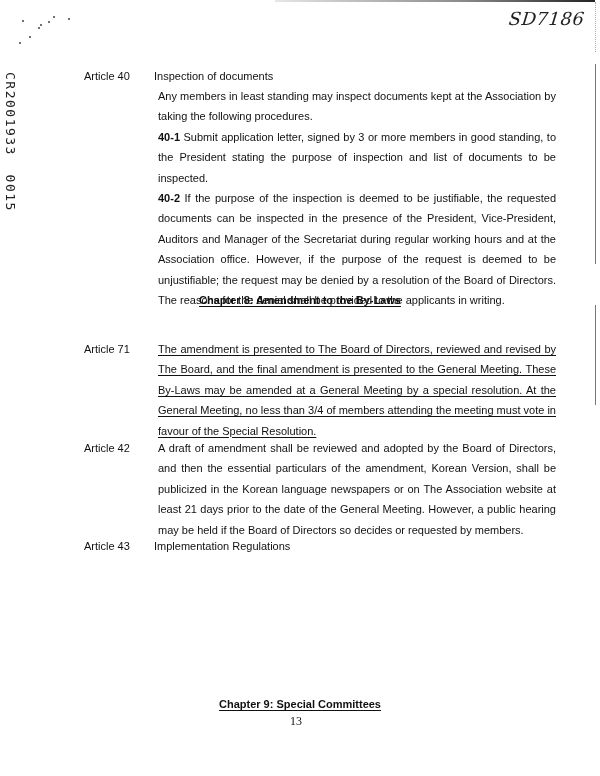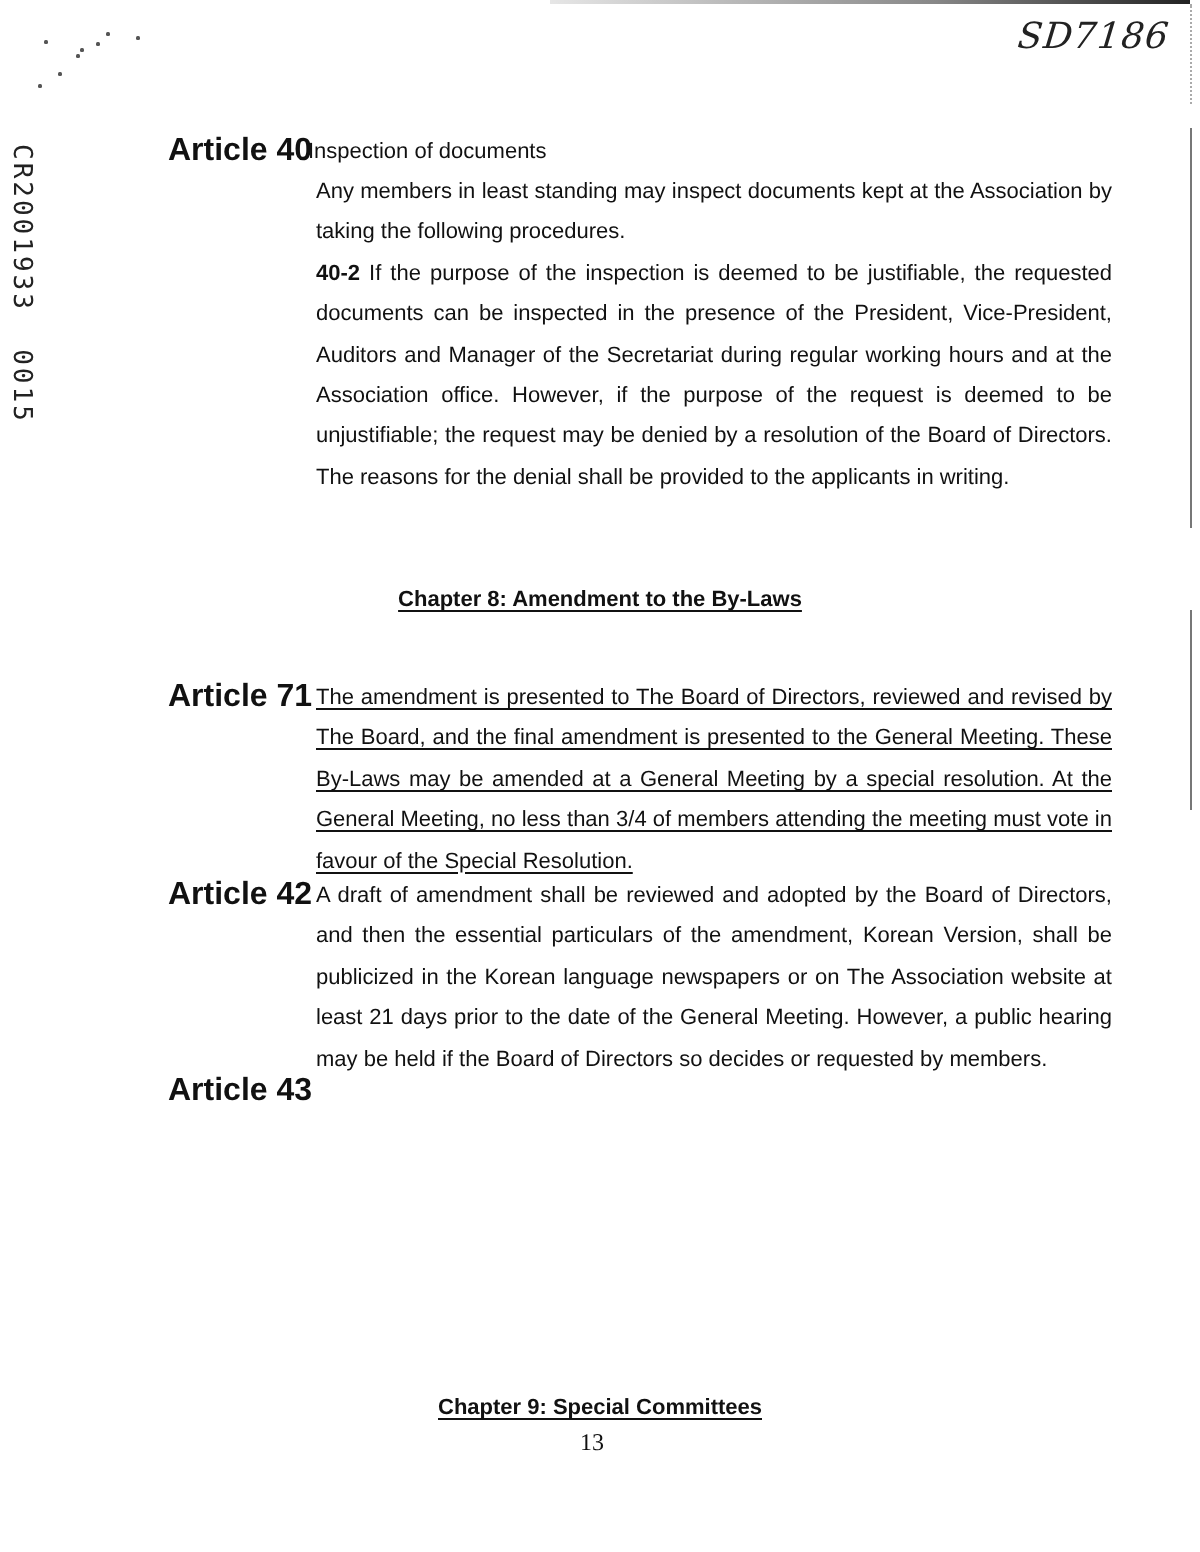--- a/index.html
+++ b/index.html
@@ -69,22 +69,22 @@
 
     
     .article {
       position: absolute;
       left: 84px;
       width: 480px;
     }
     .art-label {
       position: absolute;
       left: 0; top: 0;
-      font-weight: bold;
-      font-size: 16px;
+      font-weight: normal;
+      font-size: 11px;
       line-height: 20px;
     }
     .art-body {
       position: absolute;
       left: 74px;
       width: 398px;
       font-size: 11px;
       line-height: 20.4px;
       text-align: justify;
     }
@@ -137,20 +137,21 @@
   <div class="speck" style="left:19px;top:42px"></div>
 
   <div class="handwritten-id">SD7186</div>
   <div class="side-stamp">CR2001933  0015</div>
 
   <div class="article" style="top:66px;">
     <div class="art-label">Article 40</div>
     <div class="art-body" style="top:0;">
       <span class="art-title">Inspection of documents</span>
       <span class="para">Any members in least standing may inspect documents kept at the Association by taking the following procedures.</span>
+      <span class="para"><span class="clause-no">40-1</span> <span>Submit application letter, signed by 3 or more members in good standing, to the President stating the purpose of inspection and list of documents to be inspected.</span></span>
       <span class="para"><span class="clause-no">40-2</span> <span>If the purpose of the inspection is deemed to be justifiable, the requested documents can be inspected in the presence of the President, Vice-President, Auditors and Manager of the Secretariat during regular working hours and at the Association office. However, if the purpose of the request is deemed to be unjustifiable; the request may be denied by a resolution of the Board of Directors. The reasons for the denial shall be provided to the applicants in writing.</span></span>
     </div>
   </div>
 
   <div class="chapter-heading" style="top:294px;">Chapter 8: Amendment to the By-Laws</div>
 
   <div class="article" style="top:339px;">
     <div class="art-label">Article 71</div>
     <div class="art-body" style="top:0;">
       <span class="para underlined">The amendment is presented to The Board of Directors, reviewed and revised by The Board, and the final amendment is presented to the General Meeting. These By-Laws may be amended at a General Meeting by a special resolution. At the General Meeting, no less than 3/4 of members attending the meeting must vote in favour of the Special Resolution.</span>
@@ -160,19 +161,20 @@
   <div class="article" style="top:438px;">
     <div class="art-label">Article 42</div>
     <div class="art-body" style="top:0;">
       <span class="para">A draft of amendment shall be reviewed and adopted by the Board of Directors, and then the essential particulars of the amendment, Korean Version, shall be publicized in the Korean language newspapers or on The Association website at least 21 days prior to the date of the General Meeting. However, a public hearing may be held if the Board of Directors so decides or requested by members.</span>
     </div>
   </div>
 
   <div class="article" style="top:536px;">
     <div class="art-label">Article 43</div>
     <div class="art-body" style="top:0;">
+      <span class="art-title">Implementation Regulations</span>
     </div>
   </div>
 
   <div class="chapter-heading" style="top:670px;margin-top:28px;">Chapter 9: Special Committees</div>
 
   <div class="page-number">13</div>
 </div>
 
 </body></html>

